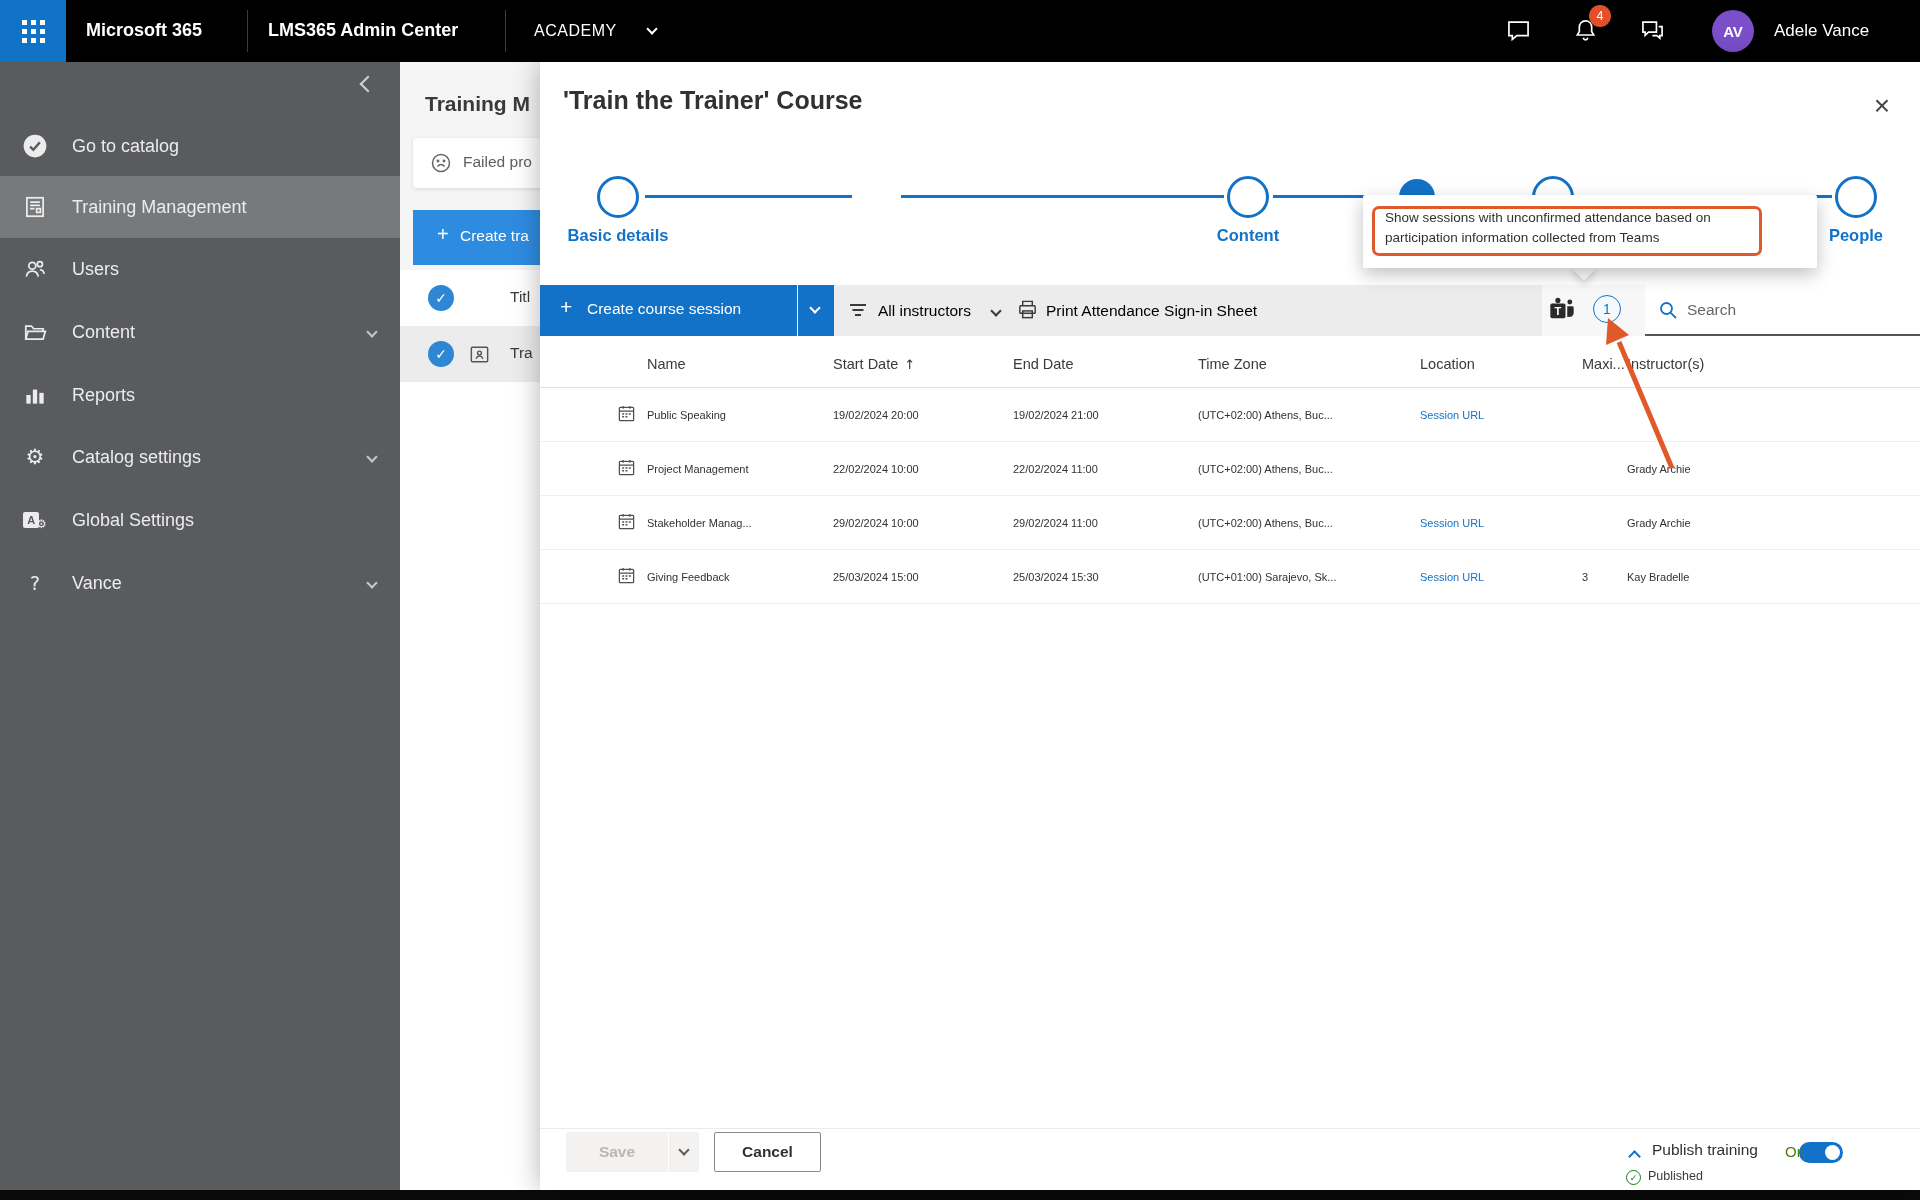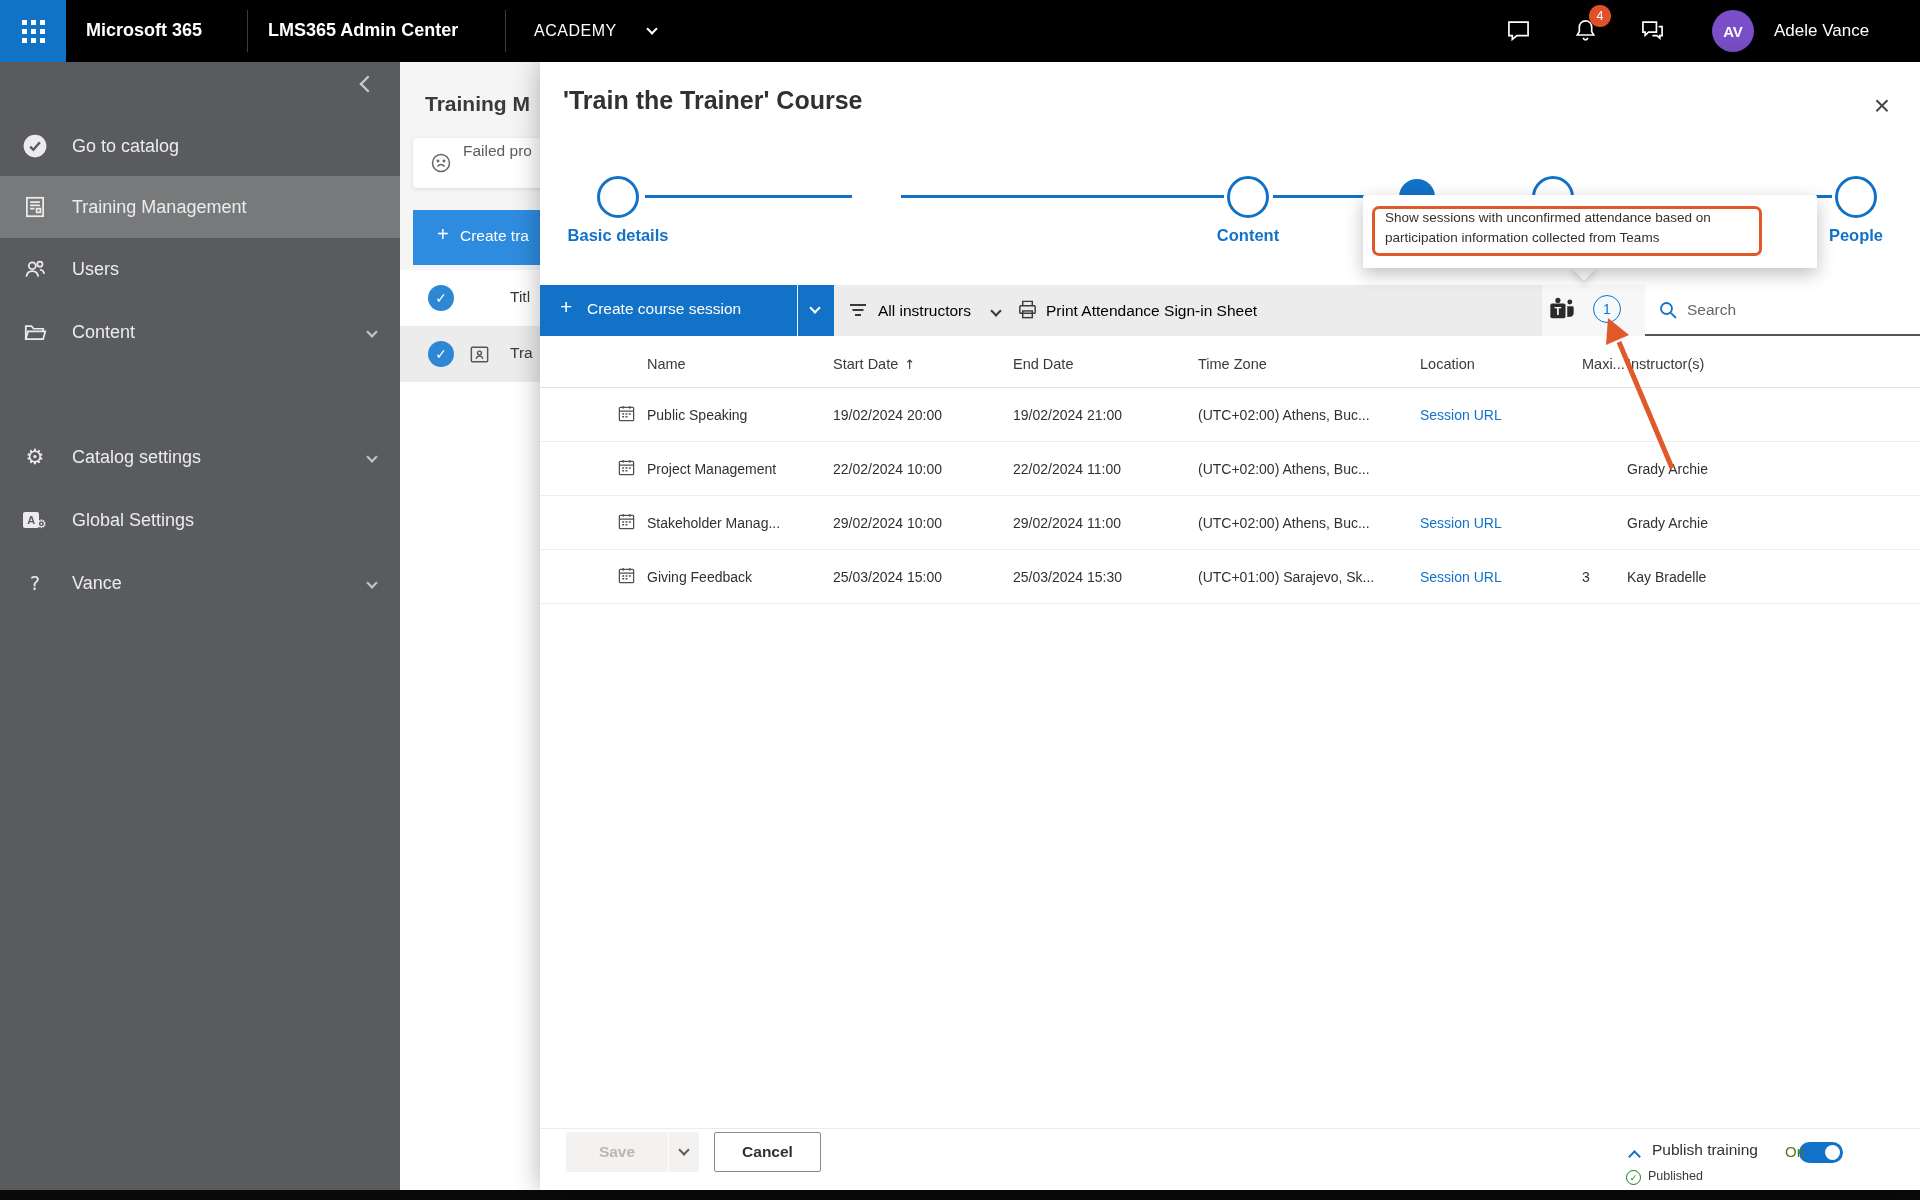--- a/index.html
+++ b/index.html
@@ -25,21 +25,21 @@
   .nav-item{position:absolute;left:0;width:400px;height:62px;display:flex;align-items:center;cursor:pointer;}
   .nav-item.sel{background:#77797b;}
   .nav-ic{position:absolute;left:22px;width:26px;height:26px;display:flex;align-items:center;justify-content:center;}
   .nav-lb{position:absolute;left:72px;font-size:18px;color:#ececec;white-space:nowrap;}
   .nav-chev{position:absolute;left:368px;width:8px;height:8px;border-right:2px solid #c8c8c8;border-bottom:2px solid #c8c8c8;transform:rotate(45deg);}
   .glyph{font-family:"DejaVu Sans",sans-serif;color:#ececec;}
   
   .page{position:absolute;left:400px;top:62px;width:1520px;height:1128px;background:#f5f5f5;}
   .pg-title{position:absolute;left:25px;top:30px;font-size:21px;font-weight:600;color:#3b3a39;white-space:nowrap;}
   .pg-banner{position:absolute;left:13px;top:76px;width:132px;height:50px;background:#fff;border-radius:4px;box-shadow:0 1px 4px rgba(0,0,0,.12);}
-  .pg-banner-text{position:absolute;left:50px;top:4px;font-size:15.5px;color:#605e5c;white-space:nowrap;text-align:center;}
+  .pg-banner-text{position:absolute;left:50px;top:15px;font-size:15.5px;color:#605e5c;white-space:nowrap;text-align:center;}
   .pg-btn{position:absolute;left:13px;top:148px;width:132px;height:55px;background:#2e8ce0;color:#fff;cursor:pointer;}
   .pg-row{position:absolute;left:0;width:150px;height:56px;background:#fff;}
   .pg-row.sel{background:#ececec;}
   .chk{position:absolute;left:28px;top:15px;width:26px;height:26px;border-radius:50%;background:#2e87d4;color:#fff;
        font-size:14px;display:flex;align-items:center;justify-content:center;}
   .pg-row-lb{position:absolute;left:110px;top:18px;font-size:15.5px;color:#3b3a39;white-space:nowrap;}
   
   .modal{position:absolute;left:540px;top:62px;width:1380px;height:1128px;background:#fff;box-shadow:0 0 26px rgba(0,0,0,.30);overflow:hidden;padding-left:42px;}
   .m-title{position:absolute;left:23px;top:24px;font-size:25px;font-weight:600;color:#323130;white-space:nowrap;}
   .m-close{position:absolute;left:1322px;top:24px;width:40px;height:40px;font-size:28px;color:#484644;display:flex;align-items:center;justify-content:center;cursor:pointer;}
@@ -67,21 +67,21 @@
   .badge1{position:absolute;left:1053px;top:233px;width:28px;height:28px;border:1.6px solid #1272c8;border-radius:50%;
           background:#f3f9fd;color:#1272c8;font-size:14px;display:flex;align-items:center;justify-content:center;cursor:pointer;}
   .search{position:absolute;left:1105px;top:223px;width:275px;height:51px;background:#fff;border:none;border-bottom:2px solid #57555 3;border-bottom:2px solid #575553;
           padding:0 10px 0 42px;font-size:15.5px;font-family:"Liberation Sans",sans-serif;color:#323130;outline:none;}
   .search::placeholder{color:#666;}
   .search-ic{position:absolute;left:1116px;top:236px;width:24px;height:24px;pointer-events:none;}
   
   .thead,.trow{position:absolute;left:0;right:0;display:grid;
     grid-template-columns:77px 30px 186px 180px 185px 222px 162px 45px auto;align-items:center;}
   .thead{top:278px;height:48px;font-size:14.5px;color:#3b3a39;border-bottom:1px solid #e1e0de;}
-  .trow{height:54px;font-size:14px;color:#323130;border-bottom:1px solid #f0efee;cursor:pointer;}
+  .trow{height:54px;font-size:11px;color:#323130;border-bottom:1px solid #f0efee;cursor:pointer;}
   .cell{white-space:nowrap;overflow:hidden;}
   .link{color:#1272ca;cursor:pointer;}
   .sort{font-family:"DejaVu Sans",sans-serif;font-size:13px;color:#323130;margin-left:6px;}
   
   .f-border{position:absolute;left:0;right:0;top:1066px;height:1px;background:#eaeaea;}
   .save-main{position:absolute;left:26px;top:1070px;width:102px;height:40px;background:#f3f2f1;border-radius:2px 0 0 2px;
              color:#b9b7b5;font-size:15.5px;font-weight:600;display:flex;align-items:center;justify-content:center;cursor:default;}
   .save-chev{position:absolute;left:129px;top:1070px;width:30px;height:40px;background:#f3f2f1;border-radius:0 2px 2px 0;
              display:flex;align-items:center;justify-content:center;cursor:pointer;}
   .cancel{position:absolute;left:174px;top:1070px;width:107px;height:40px;background:#fff;border:1px solid #8c8a88;border-radius:2px;
@@ -170,20 +170,28 @@
 
     <div class="nav-item" style="top:239px;">
       <svg class="nav-ic" viewBox="0 0 24 24" fill="none" stroke="#ececec" stroke-width="1.6">
         <path d="M3.5 18.5V6.5h5.2l2 2.5h8.8v2.5"></path>
           <path d="M5.5 11.5h16l-2 7H3.5z"></path>
       </svg>
       <span class="nav-lb">Content</span>
       <span class="nav-chev"></span>
     </div>
 
+    <div class="nav-item" style="top:302px;">
+      <svg class="nav-ic" viewBox="0 0 24 24" fill="#ececec">
+        <rect x="4" y="12" width="4" height="8"></rect>
+          <rect x="10" y="7" width="4" height="13"></rect>
+          <rect x="16" y="10" width="4" height="10"></rect>
+      </svg>
+      <span class="nav-lb">Reports</span>
+    </div>
 
     <div class="nav-item" style="top:364px;">
       <span class="nav-ic glyph" style="font-size:21px;">⚙</span>
       <span class="nav-lb">Catalog settings</span>
       <span class="nav-chev"></span>
     </div>
 
     <div class="nav-item" style="top:427px;">
       <span class="nav-ic">
         <span style="width:16px;height:16px;background:#ececec;border-radius:2px;color:#595b5e;font-size:11px;font-weight:700;display:flex;align-items:center;justify-content:center;">A</span>

